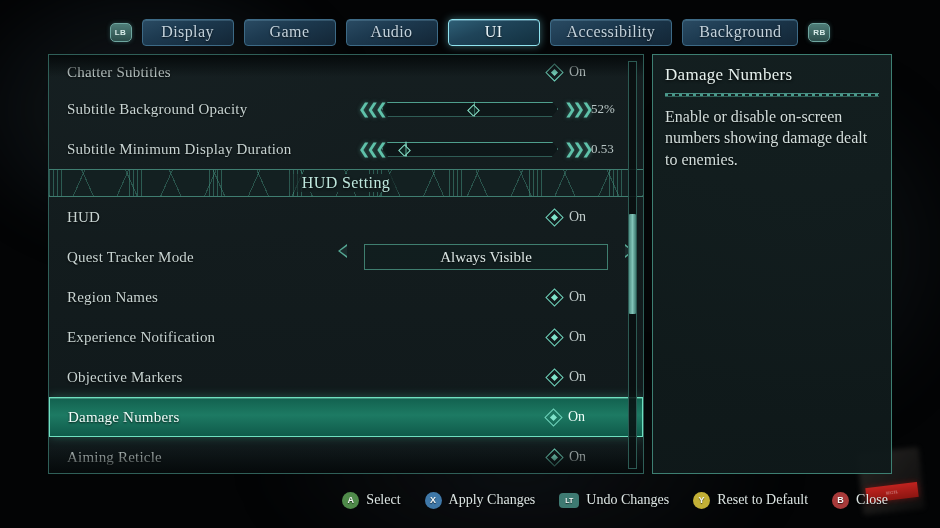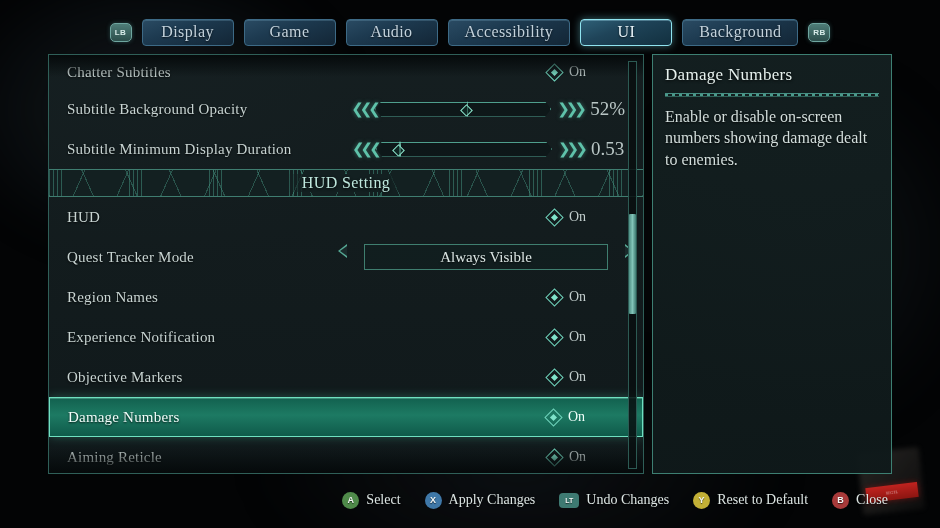--- a/index.html
+++ b/index.html
@@ -149,21 +149,21 @@
   }
   .handle {
     position:absolute; top:-5px; width:1.4px; height:25px;
     background:linear-gradient(180deg, rgba(125,220,195,0), #7fdcc3 35%, #7fdcc3 65%, rgba(125,220,195,0));
   }
   .handle .hd {
     position:absolute; left:-5px; top:8px; width:9px; height:9px;
     border:1.3px solid #8fe8cf; transform:rotate(45deg);
     background:rgba(15,45,40,.65);
   }
-  .sval { font-size:19px; color:#b9c6c5; margin-left:9px; min-width:34px; }
+  .sval { font-size:13px; color:#b9c6c5; margin-left:3px; min-width:34px; }
 
   
   .dropdown { display:flex; gap:8px; }
   .arrow {
     width:0;height:0;border-top:7px solid transparent;border-bottom:7px solid transparent;
   }
   .arrow.left  { border-right:9px solid transparent; position:relative; }
   .arrow.left::after {
     content:""; position:absolute; left:-9px; top:-7px;
     width:0;height:0;border-top:7px solid transparent;border-bottom:7px solid transparent;
@@ -297,25 +297,25 @@
   <div id="tabs-host" style="display:flex;gap:10px;">
       <div class="tab">
         <span>Display</span>
       </div>
       <div class="tab">
         <span>Game</span>
       </div>
       <div class="tab">
         <span>Audio</span>
       </div>
+      <div class="tab active">
+        <span>UI</span>
+      </div>
       <div class="tab">
         <span>Accessibility</span>
-      </div>
-      <div class="tab active">
-        <span>UI</span>
       </div>
       <div class="tab">
         <span>Background</span>
       </div>
     </div>
   <div class="shoulder">RB</div>
 </div>
 
 <div id="panel">
   <div class="rows" id="rows-host">

